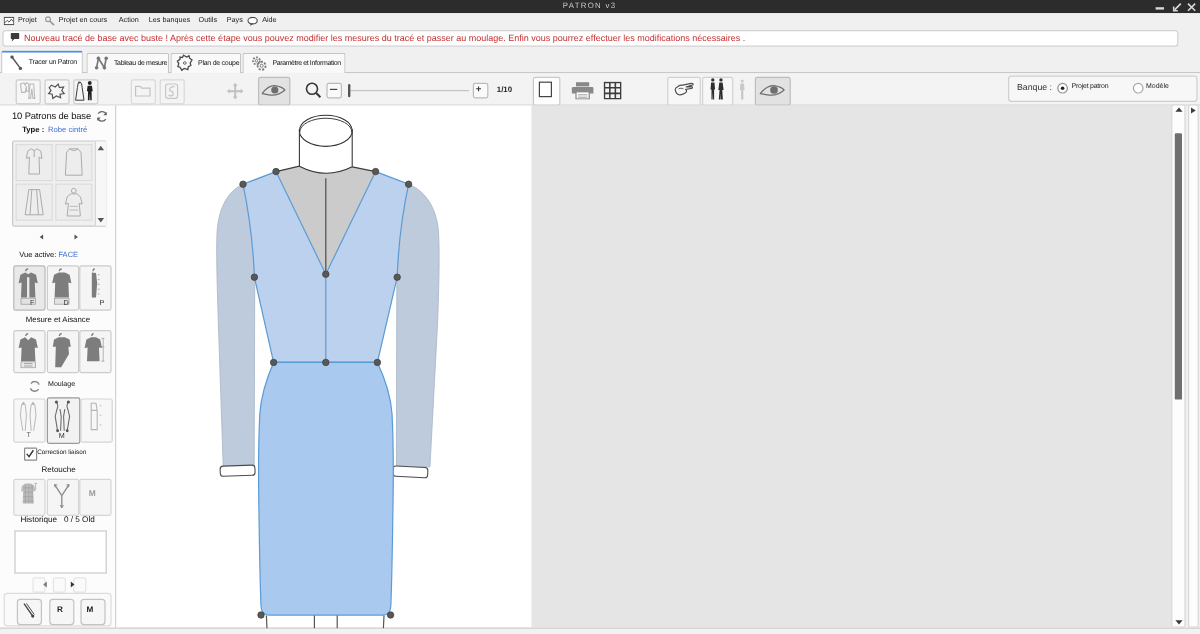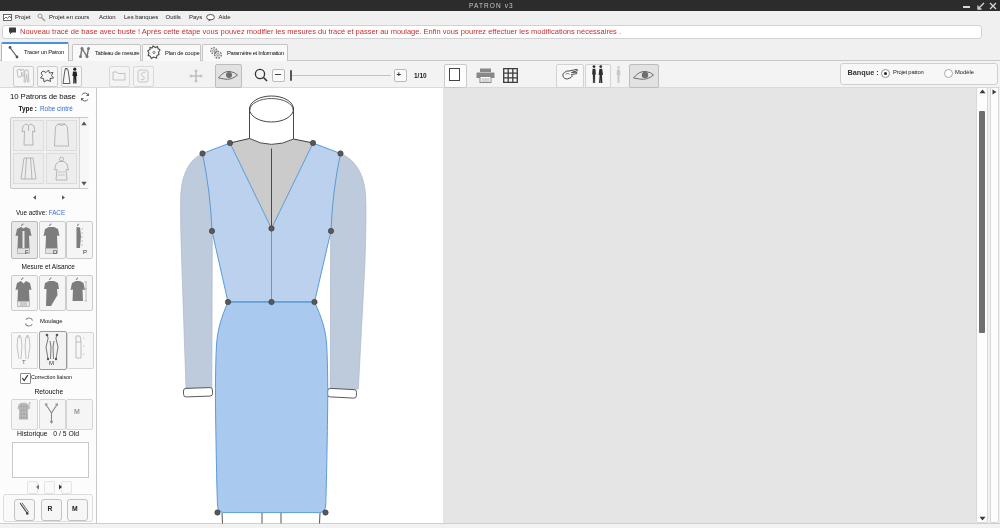--- a/index.html
+++ b/index.html
@@ -162,21 +162,21 @@
     <circle cx="4.5" cy="1.5" r="1.3" fill="#c9c9c9"></circle>
     <path d="M3 3.5 L6 3.5 L6.5 9 L5.5 9 L5.5 17 L3.5 17 L3.5 9 L2.5 9 Z" fill="#c9c9c9"></path>
   </svg>
 <div class="abs" style="left:629px;top:64px;width:28px;height:22px;background:#e2e2e2;border:1px solid #bdbdbd;border-radius:2px;"></div>
 <svg class="abs" style="left:633px;top:70px;" width="21" height="11" viewBox="0 0 21 11">
     <path d="M0.5 8 Q6.5 0.5 13 1.5 Q18 2.3 20.5 5 Q14 10.5 6.5 9 Q2.5 8.2 0.5 8 Z" fill="none" stroke="#6e6e6e" stroke-width="1"></path>
     <circle cx="12" cy="5" r="3.2" fill="#6e6e6e"></circle>
   </svg>
 
 <div class="abs" style="left:840px;top:63px;width:156px;height:20px;background:#f7f7f7;border:1px solid #cfcfcf;border-radius:3px;"></div>
-<div class="txt" style="left:847.5px;top:67.5px;font-size:7.3px;color:#333;font-weight:bold;">Banque :</div>
+<div class="txt" style="left:847.5px;top:67.5px;font-size:7.3px;color:#333;">Banque :</div>
 <div class="abs" style="left:881px;top:69px;width:7px;height:7px;background:#fff;border:1px solid #909090;border-radius:50%;"></div>
 <div class="abs" style="left:884px;top:72px;width:3px;height:3px;background:#222;border-radius:50%;"></div>
 <div class="txt" style="left:893px;top:69px;font-size:5.8px;letter-spacing:-0.2px;color:#222;">Projet patron</div>
 <div class="abs" style="left:944px;top:69px;width:7px;height:7px;background:#fff;border:1px solid #a8a8a8;border-radius:50%;"></div>
 <div class="txt" style="left:955px;top:69px;font-size:5.8px;color:#222;">Modèle</div>
 
 <div class="abs" style="left:0;top:88px;width:97px;height:435px;background:#fcfcfc;border-right:1px solid #c9c9c9;box-sizing:border-box;"></div>
 <div class="abs" style="left:97px;top:88px;width:346px;height:435px;background:#ffffff;"></div>
 <div class="abs" style="left:443px;top:88px;width:533px;height:435px;background:#e5e5e5;"></div>
 <div class="abs" style="left:0;top:523px;width:1000px;height:5px;background:#f2f2f2;border-top:1px solid #cfcfcf;box-sizing:border-box;"></div>

